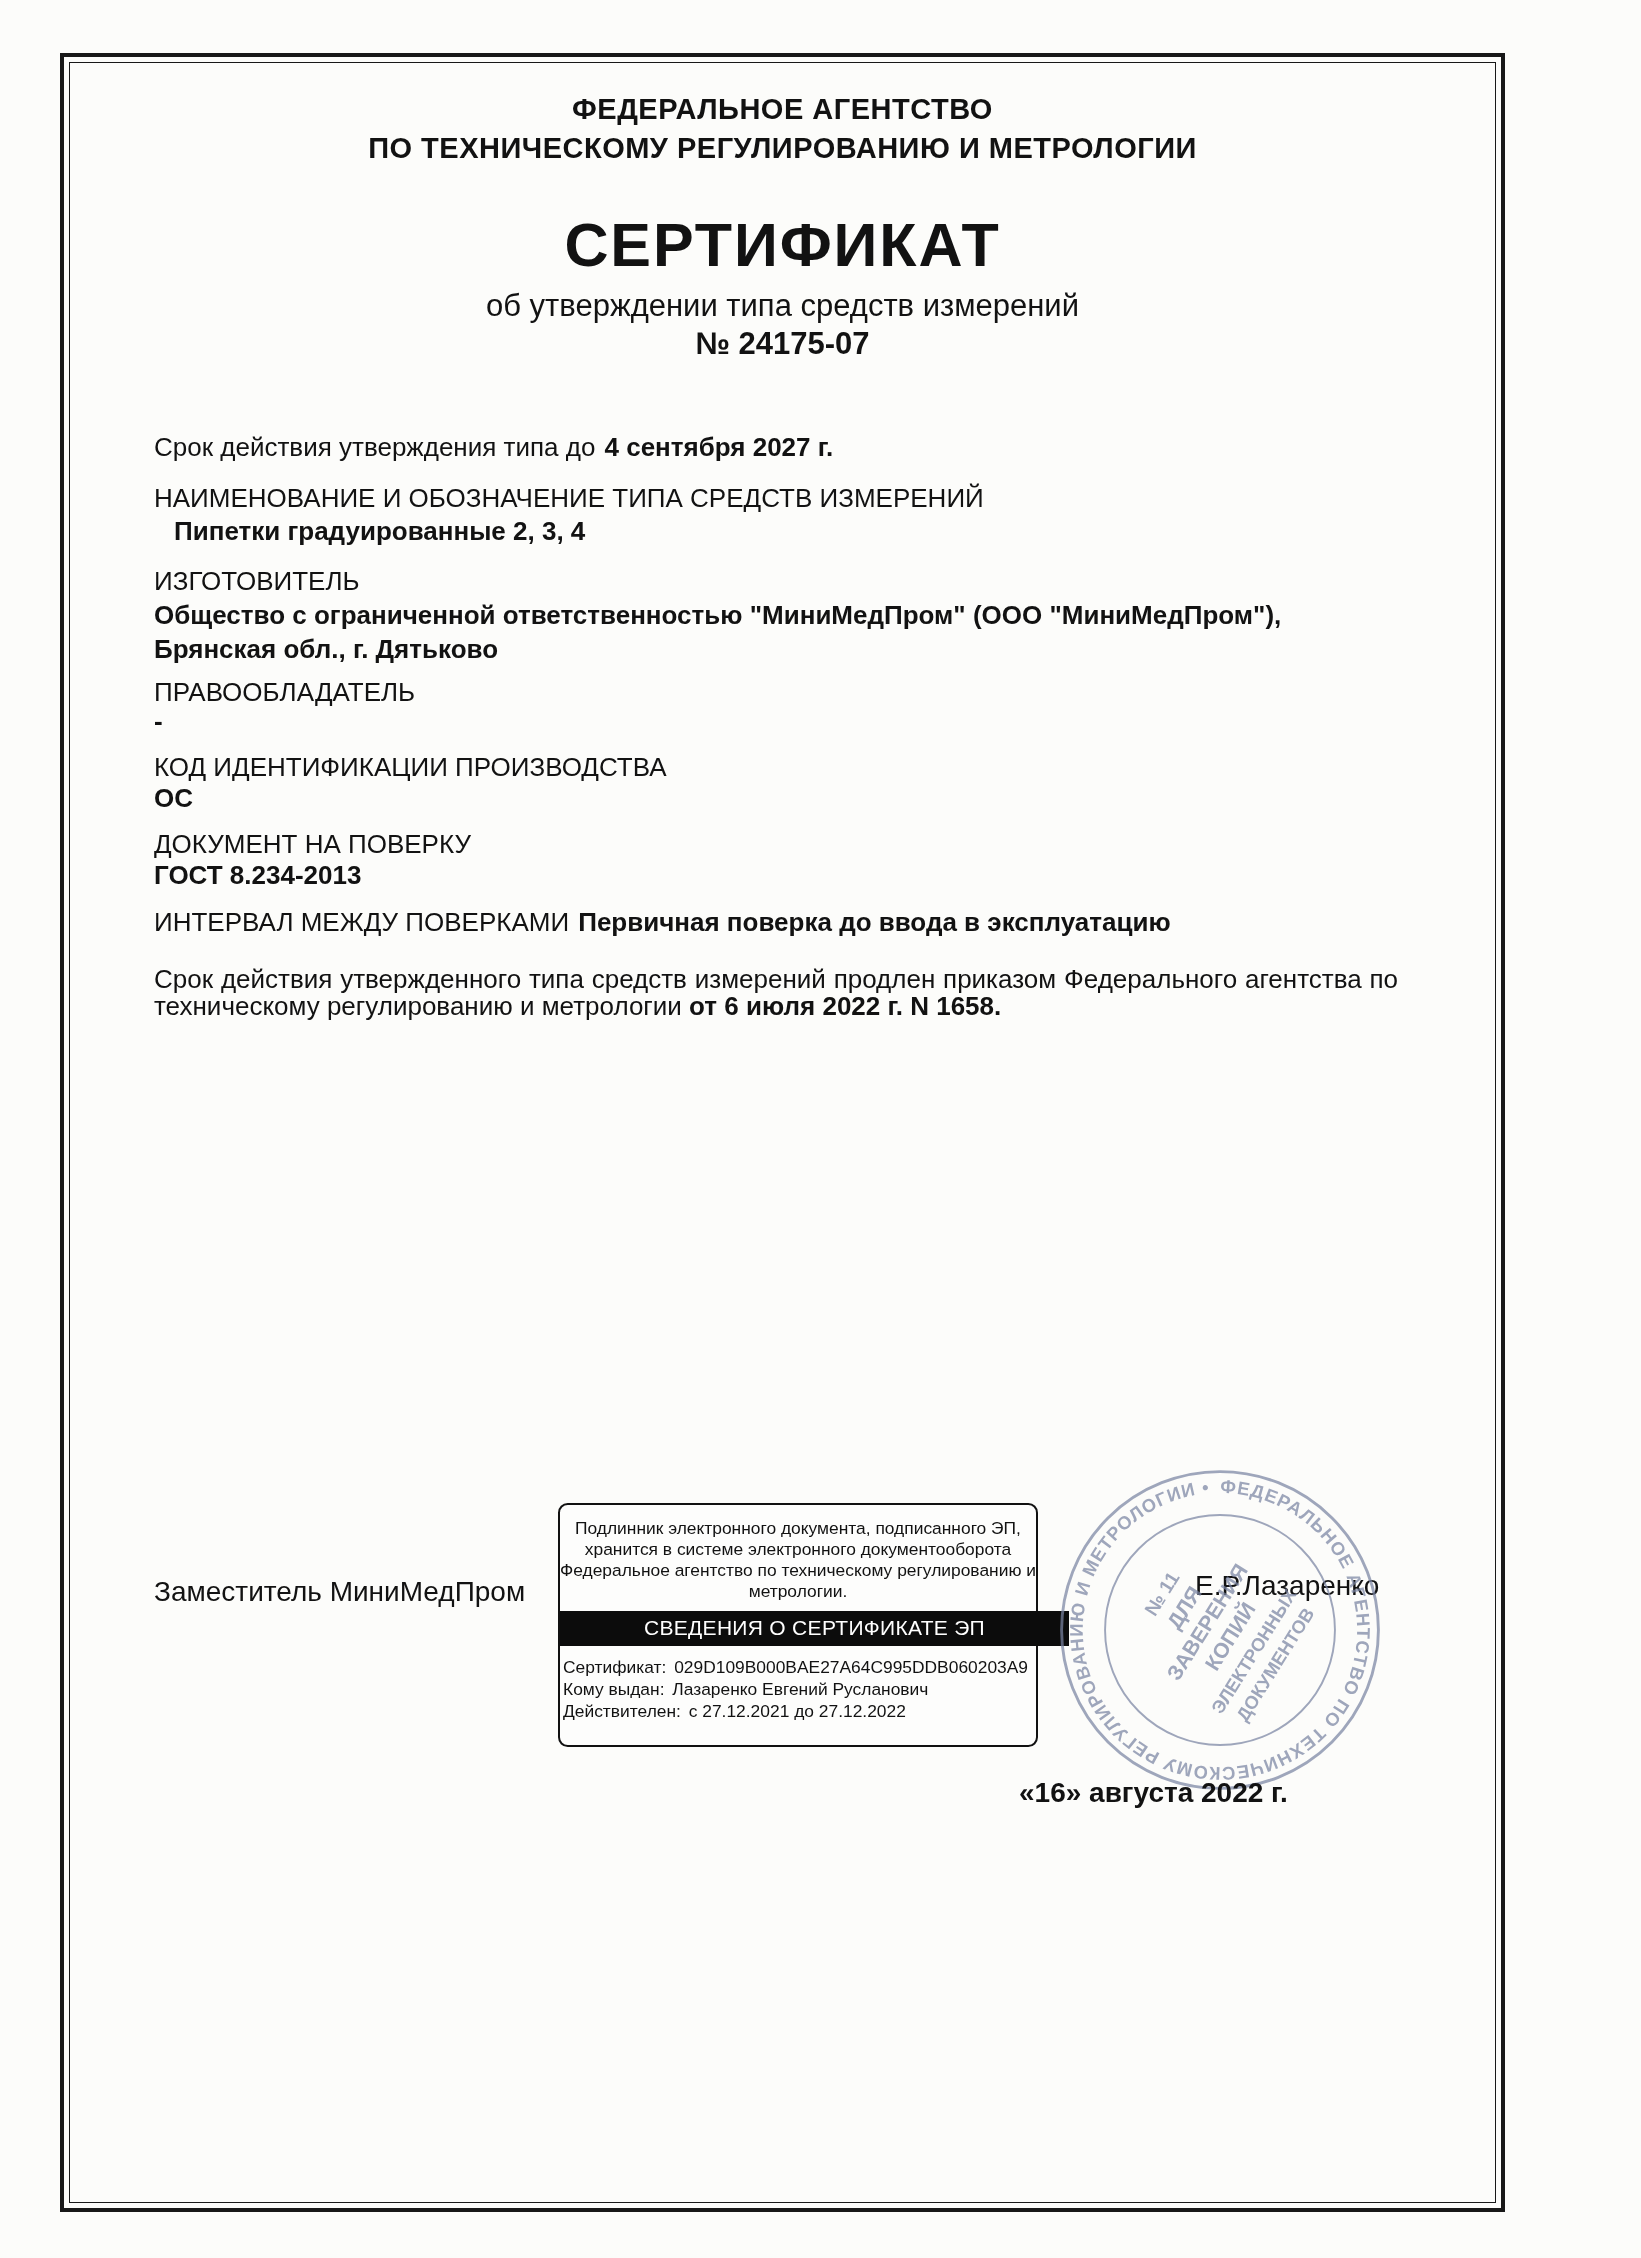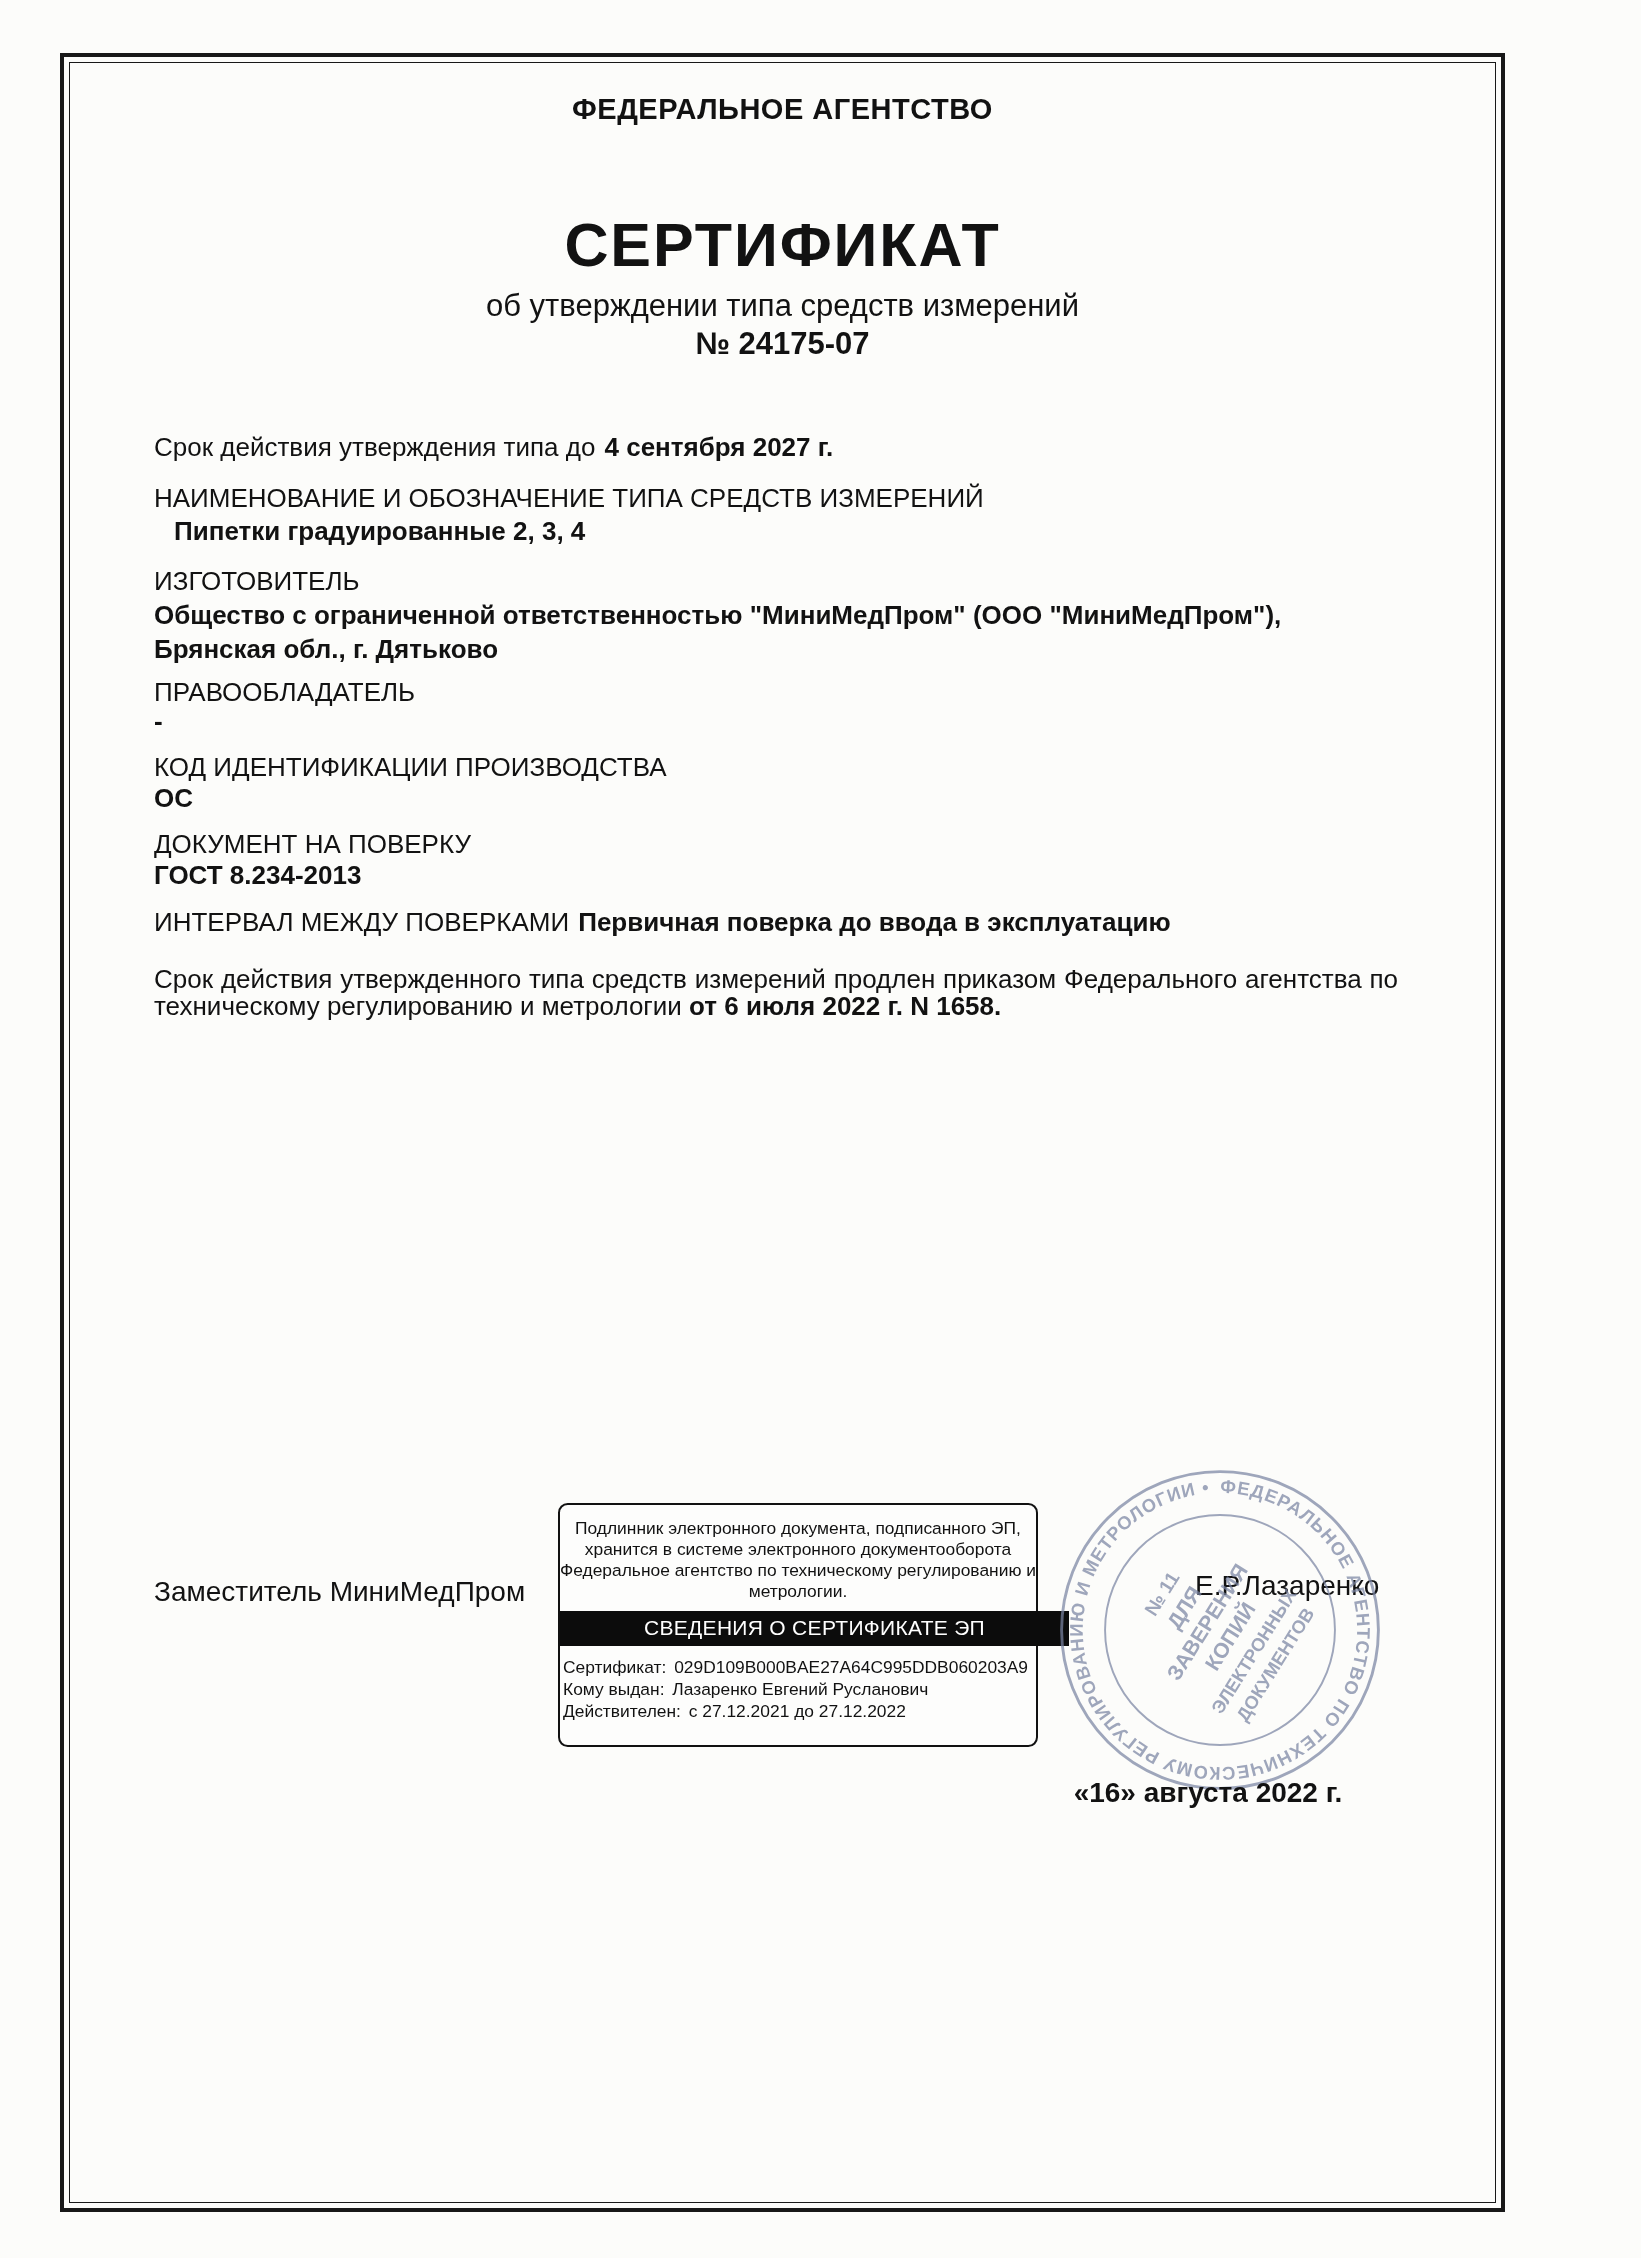--- a/index.html
+++ b/index.html
@@ -29,21 +29,21 @@
   .gap { margin-left:0.35em; }
   .twolines { line-height:34px; white-space:normal; width:1246px; }
 
   .para {
     position:absolute; left:154px; top:966px; width:1244px;
     font-size:26px; line-height:27px; text-align:justify;
   }
 
   .sig-position { position:absolute; left:154px; top:1576px; font-size:28px; }
   .sig-name     { position:absolute; left:1195px; top:1570px; font-size:28px; z-index:3; }
-  .sig-date     { position:absolute; left:1019px; top:1777px; width:378px; text-align:center;
+  .sig-date     { position:absolute; left:1019px; top:1777px; width:378px; text-align:left;
                   font-size:28px; font-weight:bold; z-index:4; }
 
   .esign {
     position:absolute; left:558px; top:1503px; width:480px; height:244px;
     border:2.9px solid #111; border-radius:9.7px; background:#fdfdfc; z-index:2;
     padding-top:12.6px;
   }
   .esign .intro { text-align:center; font-size:17.4px; line-height:21px; }
   .esign .bar {
     margin:9.7px auto 10.6px; width:509px; background:#0c0c0c; color:#ffffff;
@@ -61,20 +61,21 @@
 <body>
 
 <div class="page">
 
   <div class="frame">
     <div class="frame-inner"></div>
   </div>
 
   <div class="centered agency">
     <div>ФЕДЕРАЛЬНОЕ АГЕНТСТВО</div>
+    <div>ПО ТЕХНИЧЕСКОМУ РЕГУЛИРОВАНИЮ И МЕТРОЛОГИИ</div>
   </div>
 
   <div class="centered cert-title">СЕРТИФИКАТ</div>
   <div class="centered cert-sub">об утверждении типа средств измерений</div>
   <div class="centered cert-num">№ 24175-07</div>
 
   <div class="line" style="top:432px;">
     <span>Срок действия утверждения типа до</span><span class="b gap">4 сентября 2027 г.</span>
   </div>
 

